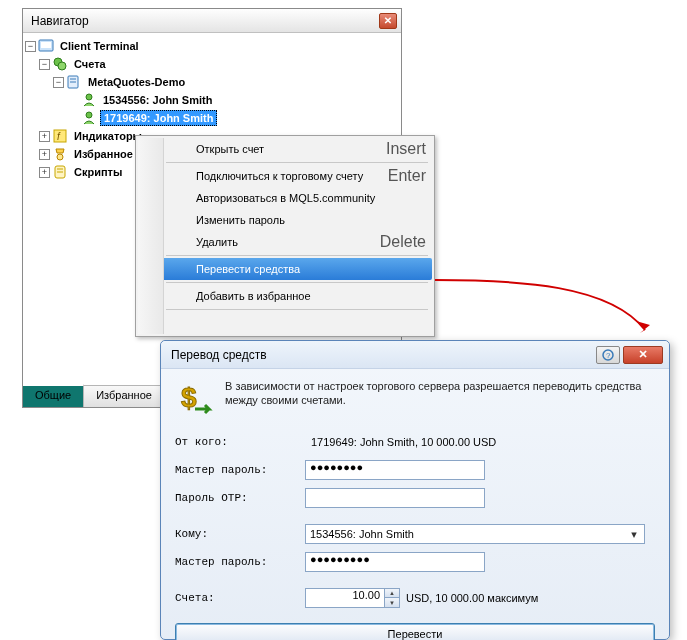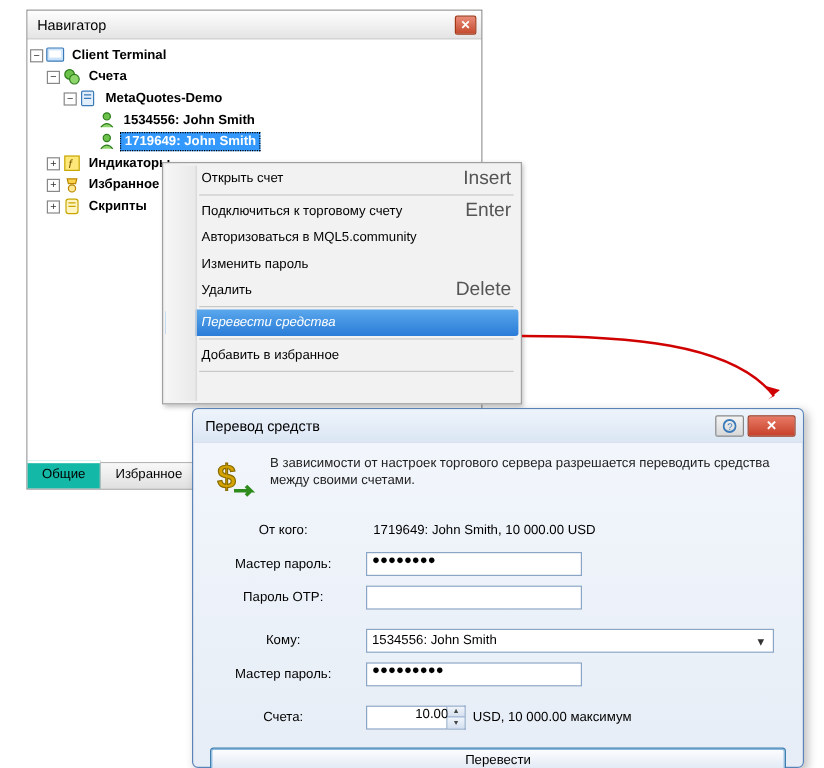--- a/index.html
+++ b/index.html
@@ -89,21 +89,21 @@
     border-top: 1px solid #b5b5b5;
     background: #e8e8e8;
   }
   .tab {
     padding: 3px 12px;
     border-right: 1px solid #b5b5b5;
     background: linear-gradient(to bottom, #f8f8f8, #e0e0e0);
     font-size: 11px;
   }
   .tab.active {
-    background: #14b8a6;
+    background: #0f766e;
     border-top: 2px solid #fff;
     margin-top: -2px;
   }
 
   
   .context-menu {
     position: absolute;
     left: 135px;
     top: 135px;
     width: 300px;
@@ -115,27 +115,26 @@
   .menu-item {
     display: flex;
     align-items: center;
     height: 22px;
     padding: 0 6px 0 4px;
   }
   .menu-item.highlighted {
     background: linear-gradient(to bottom, #5aa7ec, #2a7cd8);
     color: #fff;
     border-radius: 2px;
-    font-style: italic;
   }
   .menu-icon {
     width: 20px; height: 18px;
     display: inline-flex; align-items: center; justify-content: center;
   }
-  .menu-label { flex: 1; padding-left: 6px; }
+  .menu-label { flex: 1; padding-left: 6px; margin-left: 28px; }
   .menu-shortcut { color: #555; font-size: 16px; }
   .menu-sep {
     height: 1px;
     background: #c8c8c8;
     margin: 2px 4px 2px 28px;
   }
   .menu-gutter {
     position: absolute; left: 2px; top: 2px; bottom: 2px;
     width: 26px;
     background: linear-gradient(to right, #f6f6f6, #e9e9e9);
@@ -212,23 +211,24 @@
   }
 
   .form-row {
     display: flex;
     align-items: center;
     height: 26px;
     margin-bottom: 2px;
   }
   .form-label {
     width: 130px;
-    text-align: center;
+    text-align: left;
     padding-right: 8px;
     color: #000;
+    font-family: Liberation Mono, monospace;
   }
   .form-field {
     flex: 1;
     display: flex;
     align-items: center;
   }
   .text-input, .select-input, .num-input {
     height: 20px;
     border: 1px solid #8aa5c6;
     background: #fff;
@@ -242,21 +242,21 @@
     display: flex;
     align-items: center;
     justify-content: space-between;
     padding-right: 2px;
   }
   .select-arrow {
     width: 16px; height: 16px;
     display: flex; align-items: center; justify-content: center;
     color: #333;
   }
-  .num-input { width: 68px; text-align: right; padding-left: 40px; }
+  .num-input { width: 80px; text-align: right; padding-left: 40px; }
   .spinner {
     display: flex; flex-direction: column;
     border: 1px solid #8aa5c6;
     border-left: none;
     height: 20px;
   }
   .spin-btn {
     height: 9px; width: 14px;
     background: linear-gradient(to bottom,#f0f4fa,#d5e0ef);
     display: flex; align-items:center; justify-content:center;

